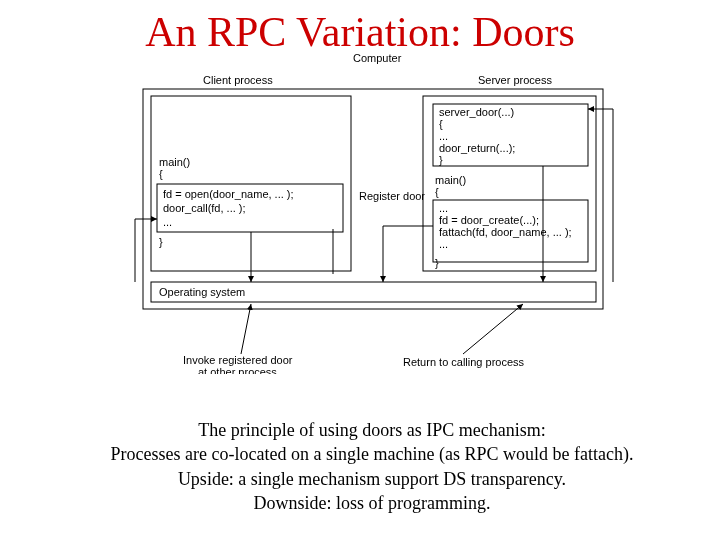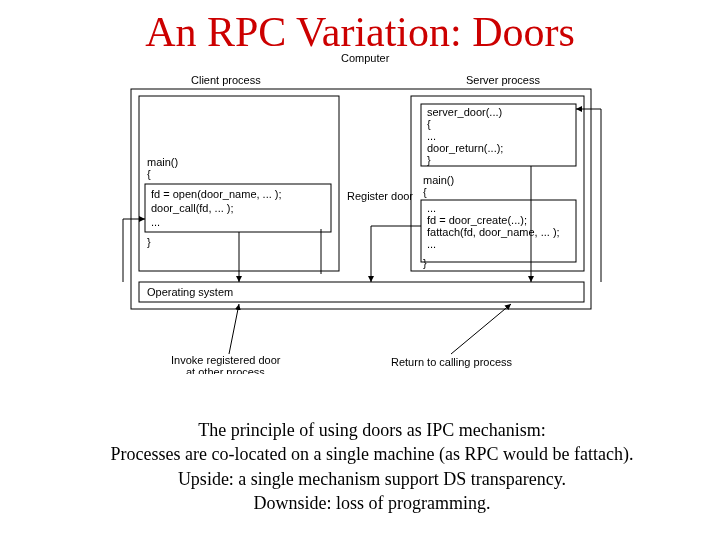--- a/index.html
+++ b/index.html
@@ -14,21 +14,21 @@
   .title {
     text-align: center;
     font-size: 42px;
     color: #cc0000;
     margin-top: 8px;
     font-weight: normal;
   }
   .diagram {
     position: absolute;
     top: 54px;
-    left: 111px;
+    left: 123px;
     width: 500px;
     height: 320px;
   }
   .diagram text, .code-text {
     font-family: Arial, Helvetica, sans-serif;
     font-size: 11px;
     fill: #000;
   }
   .caption {
     position: absolute;

